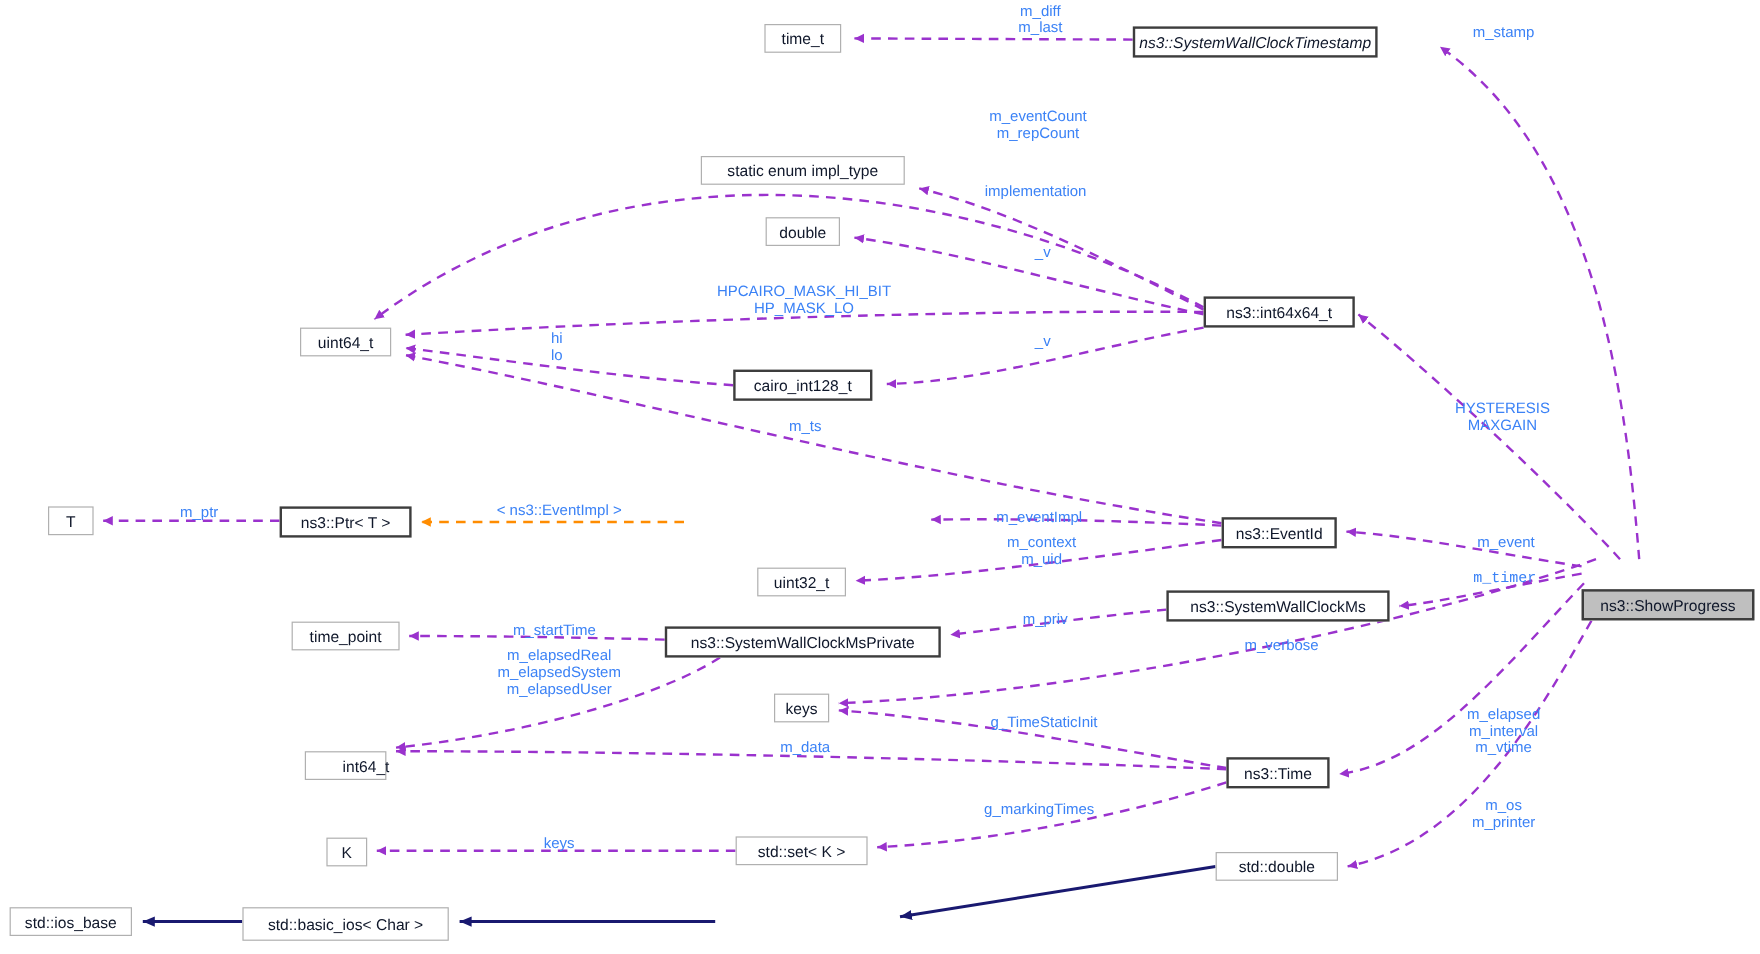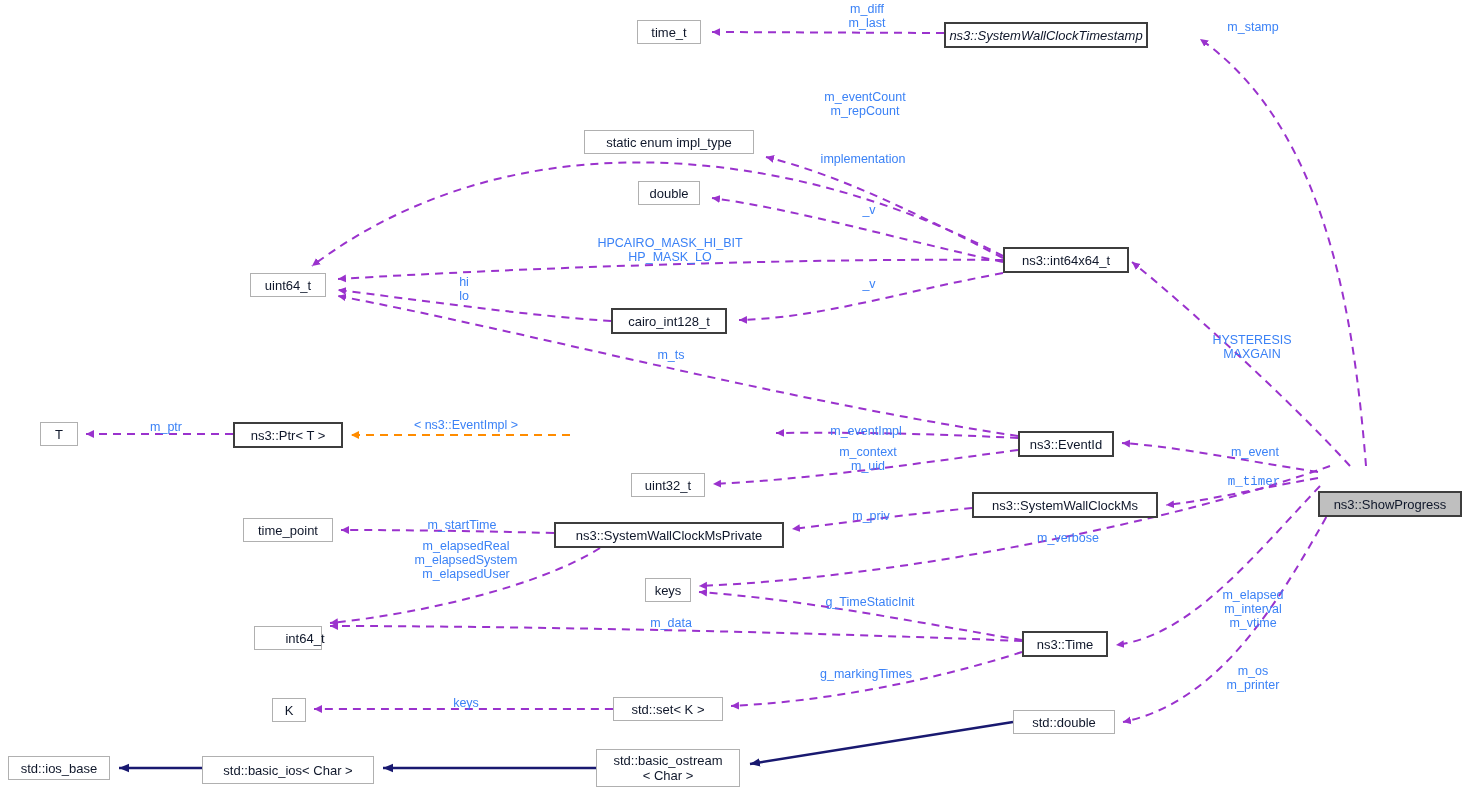--- a/index.html
+++ b/index.html
@@ -150,22 +150,20 @@
   <div class="node-box ext" style="left:243px;  top:518px; width:90px;  height:24px;">time_point</div>
   <div class="node-box cls" style="left:554px;  top:522px; width:230px; height:26px;">ns3::SystemWallClockMsPrivate</div>
   <div class="node-box ext" style="left:645px;  top:578px; width:46px;  height:24px;">keys</div>
   <div class="node-box ext" style="left:254px;  top:626px; width:68px;  height:24px;padding-left:34px;">int64_t</div>
   <div class="node-box cls" style="left:1022px; top:631px; width:86px;  height:26px;">ns3::Time</div>
   <div class="node-box ext" style="left:272px;  top:698px; width:34px;  height:24px;">K</div>
   <div class="node-box ext" style="left:613px;  top:697px; width:110px; height:24px;">std::set&lt; K &gt;</div>
   <div class="node-box ext" style="left:1013px; top:710px; width:102px; height:24px;">std::double</div>
   <div class="node-box ext" style="left:8px;    top:756px; width:102px; height:24px;">std::ios_base</div>
   <div class="node-box ext" style="left:202px;  top:756px; width:172px; height:28px;">std::basic_ios&lt; Char &gt;</div>
-  <div class="node-box ext" style="left:596px;  top:749px; width:144px; height:38px;">std::basic_ostream
-&lt; Char &gt;</div>
 
   <div class="edge-label" style="left:838px;  top:2px;   width:58px;">m_diff
 m_last</div>
   <div class="edge-label" style="left:1219px; top:20px;  width:68px;">m_stamp</div>
   <div class="edge-label" style="left:815px;  top:90px;  width:100px;">m_eventCount
 m_repCount</div>
   <div class="edge-label" style="left:806px;  top:152px; width:114px;">implementation</div>
   <div class="edge-label" style="left:861px;  top:203px; width:16px;">_v</div>
   <div class="edge-label" style="left:590px;  top:236px; width:160px;">HPCAIRO_MASK_HI_BIT
 HP_MASK_LO</div>

